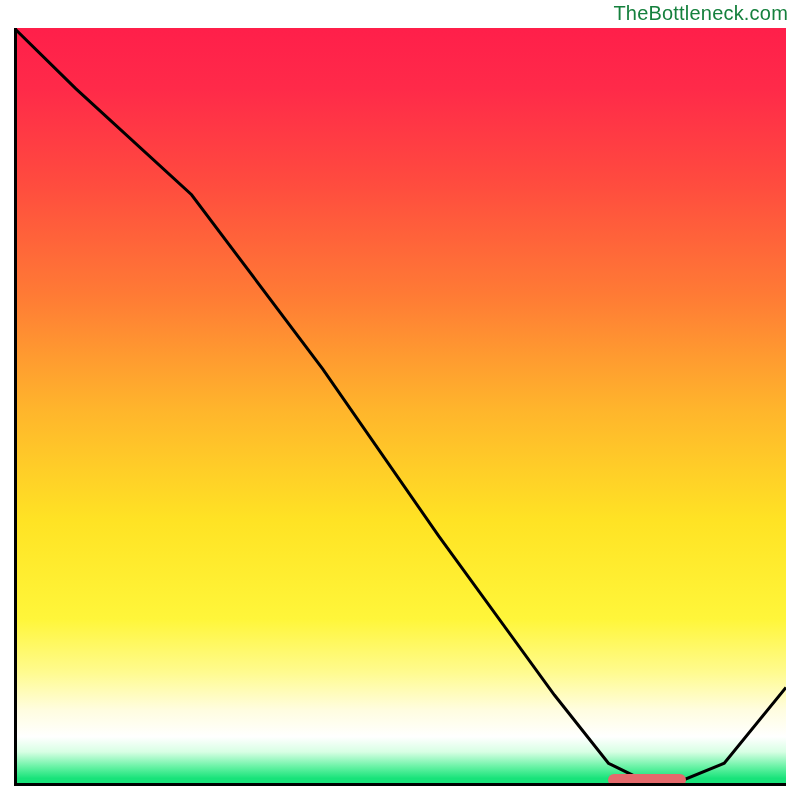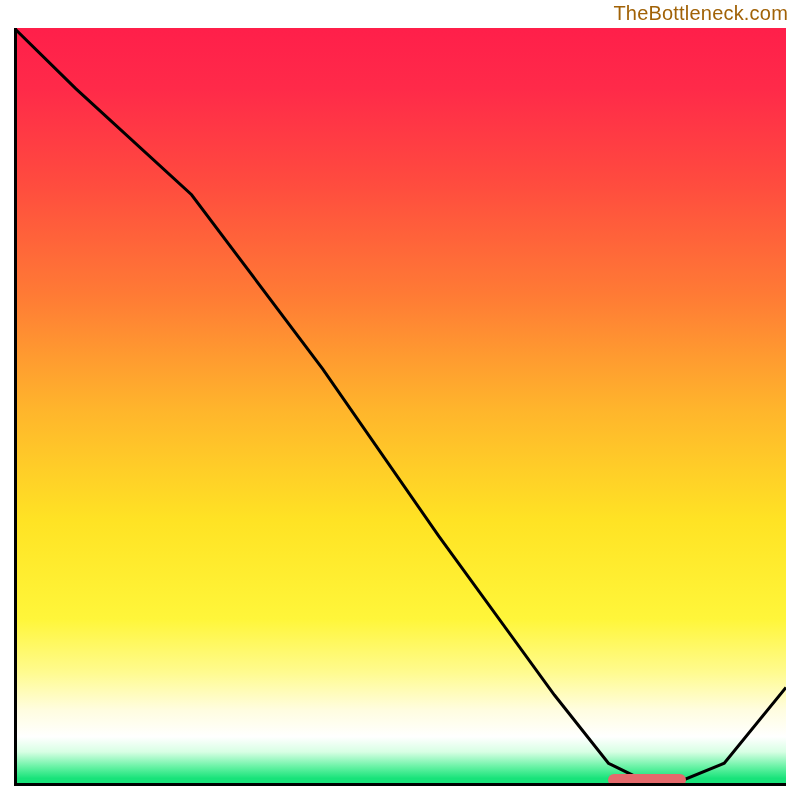--- a/index.html
+++ b/index.html
@@ -4,21 +4,21 @@
 <style>
   * { margin: 0; padding: 0; box-sizing: border-box; }
   html, body { width: 800px; height: 800px; background: #fff; }
   .wrap { position: relative; width: 800px; height: 800px; }
   .attrib {
     position: absolute;
     top: 2px;
     right: 12px;
     font-family: Arial, Helvetica, sans-serif;
     font-size: 20px;
-    color: #a16207;
+    color: #15803d;
     letter-spacing: 0.2px;
   }
   .plot {
     position: absolute;
     left: 14px;
     top: 28px;
     width: 772px;
     height: 758px;
     background: #fff;
   }

